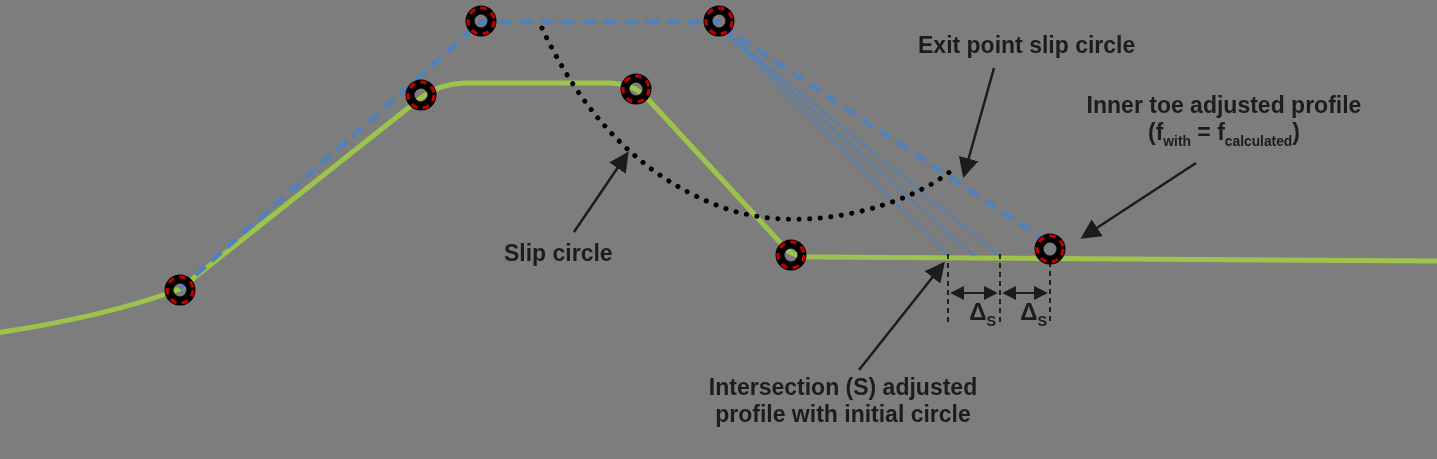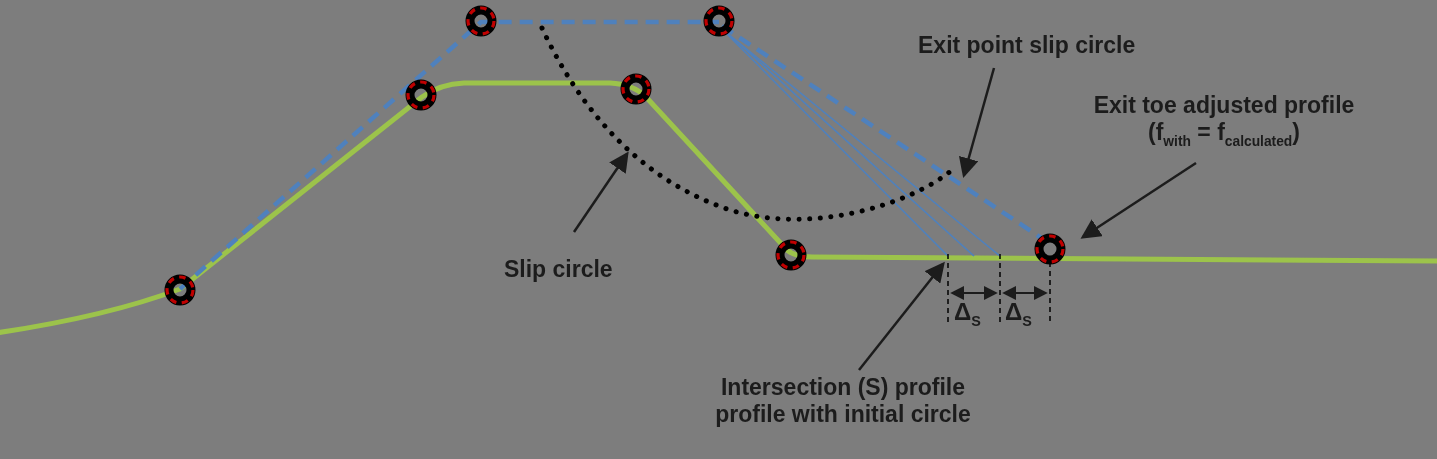--- a/index.html
+++ b/index.html
@@ -17,21 +17,21 @@
     background:var(--background);overflow:hidden;
     font-family:"Liberation Sans",sans-serif;
   }
   .stage > svg{position:absolute;left:0;top:0;display:block;}
   .label{
     position:absolute;font-weight:700;color:var(--text);
     font-size:23px;line-height:1.16;white-space:nowrap;
   }
   .center{text-align:center;}
   .label sub{font-size:0.6em;line-height:0;}
-  .delta{font-size:24px;text-align:left;}
+  .delta{font-size:24px;text-align:right;}
 </style>
 </head>
 <body>
 
 <div class="stage">
 
   <svg width="1437" height="459" viewBox="0 0 1437 459" xmlns="http://www.w3.org/2000/svg">
     <defs>
       <marker id="ah" viewBox="0 0 10 10" refX="8.5" refY="5" markerWidth="8" markerHeight="8" orient="auto-start-reverse">
         <path d="M0,0 L10,5 L0,10 z" fill="var(--text)"></path>
@@ -70,28 +70,28 @@
       <use href="#nodeMarker" x="636" y="89"></use>
       <use href="#nodeMarker" x="719" y="21"></use>
       <use href="#nodeMarker" x="791" y="255"></use>
       <use href="#nodeMarker" x="1050" y="249"></use>
     </g>
   </svg>
 
   <div class="label" style="left:918px;top:32px;">Exit point slip circle</div>
 
   <div class="label center" style="left:1068px;top:92px;width:312px;">
-    <div>Exit toe adjusted profile</div>
+    <div>Inner toe adjusted profile</div>
     <div><span>(f</span><sub>with</sub><span> = f</span><sub>calculated</sub><span>)</span></div>
   </div>
 
-  <div class="label" style="left:504px;top:256px;">Slip circle</div>
+  <div class="label" style="left:504px;top:240px;">Slip circle</div>
 
   <div class="label center" style="left:688px;top:374px;width:310px;">
-    <div>Intersection (S) profile</div>
+    <div>Intersection (S) adjusted</div>
     <div>profile with initial circle</div>
   </div>
 
   <div class="label delta" style="left:954px;top:298px;width:42px;"><span>Δ</span><sub>S</sub></div>
 
   <div class="label delta" style="left:1005px;top:298px;width:42px;"><span>Δ</span><sub>S</sub></div>
 
 </div>
 
 </body></html>

